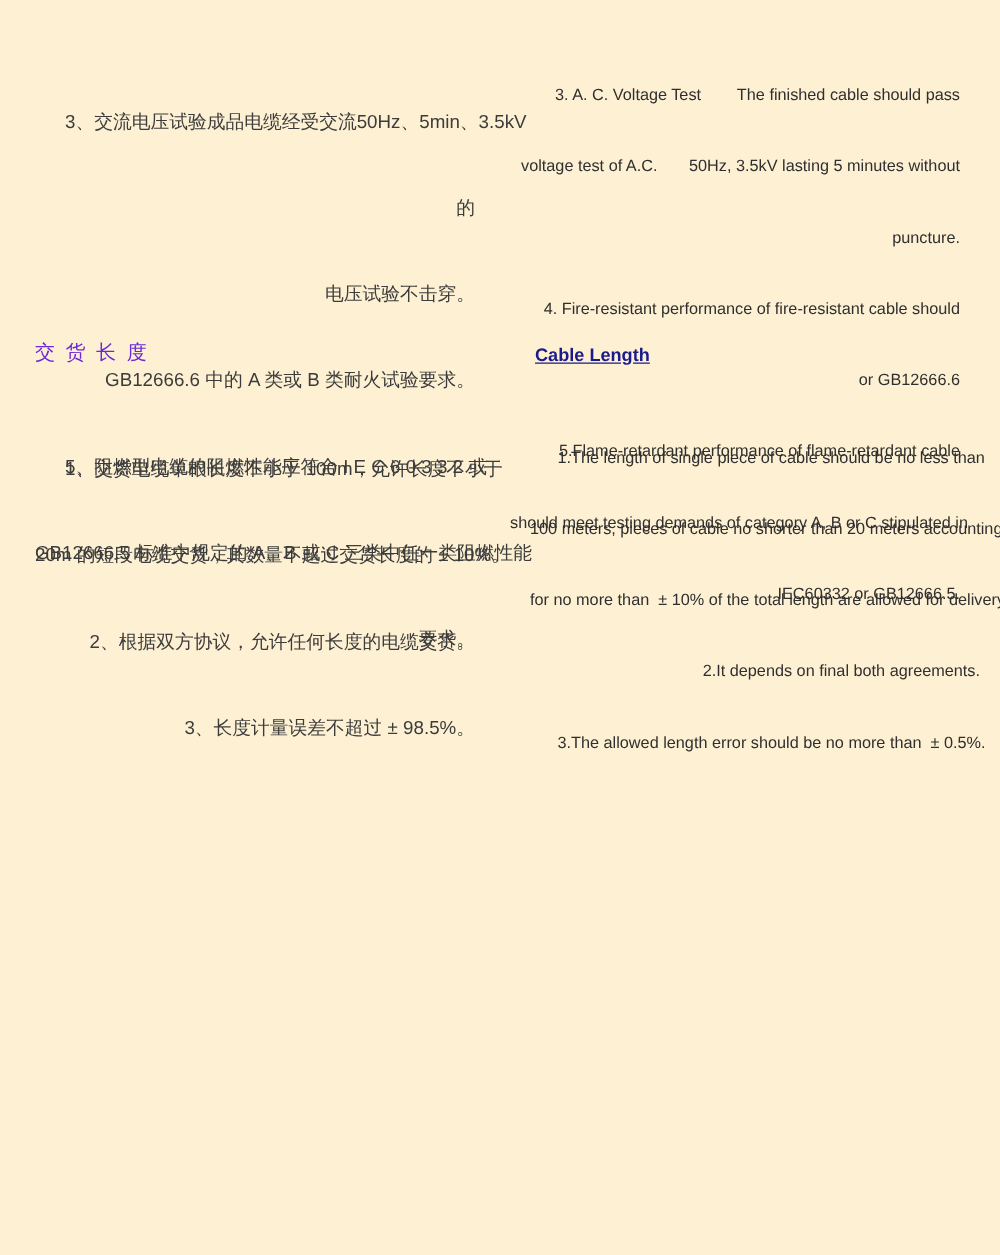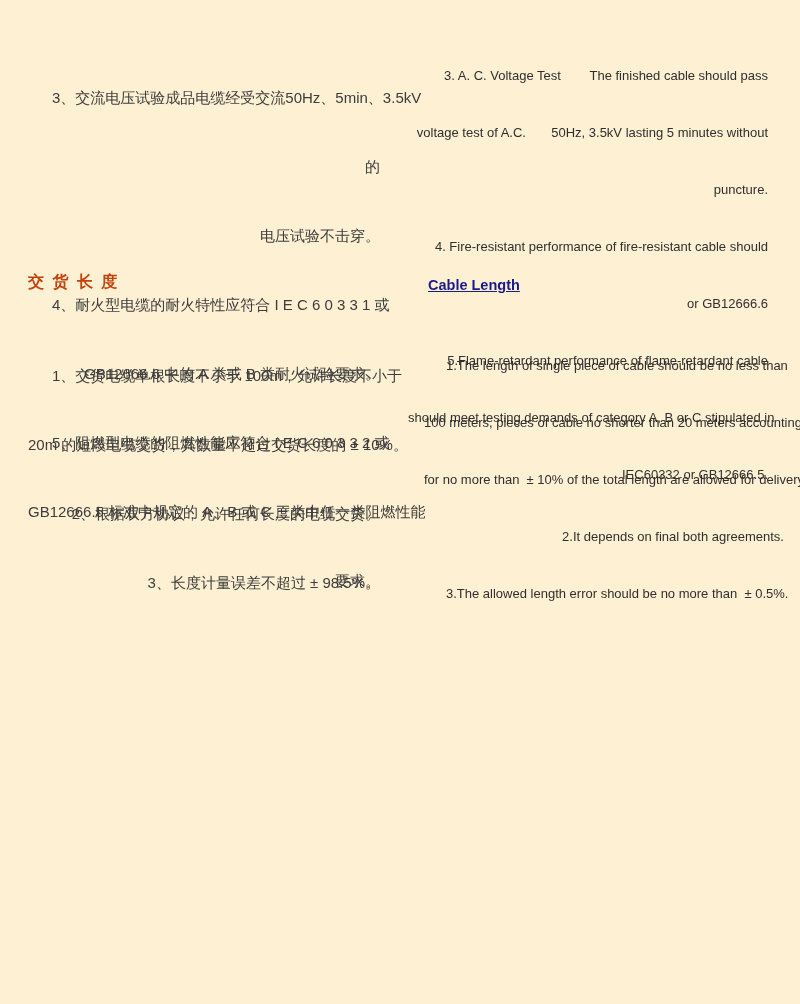--- a/index.html
+++ b/index.html
@@ -22,23 +22,23 @@
     white-space: pre;
   }
   .cn .line.ind { padding-left: 24px; }
   .cn-tests  { top: 40px; }
   .cn-length { top: 318px; }
   .h-cn {
     position: absolute;
     left: 28px;
     top: 272px;
     font-size: 16px;
-    font-weight: bold;
+    font-weight: normal;
     letter-spacing: 2px;
-    color: #c2410c;
+    color: #6d28d9;
   }
   
   .en {
     left: 408px;
     width: 360px;
     font-size: 13px;
     line-height: 19px;
     color: #2F2F2F;
     white-space: pre;
   }
@@ -58,21 +58,20 @@
 </style>
 </head>
 <body>
 
 <div class="page">
 
   <div class="block cn cn-tests">
     <div class="line ind">3、交流电压试验成品电缆经受交流50Hz、5min、3.5kV</div>
     <div class="line">的</div>
     <div class="line ind">电压试验不击穿。</div>
-    <div class="line ind">4、耐火型电缆的耐火特性应符合 I E C 6 0 3 3 1 或</div>
     <div class="line">GB12666.6 中的 A 类或 B 类耐火试验要求。</div>
     <div class="line ind">5、阻燃型电缆的阻燃性能应符合 I E C 6 0 3 3 2 或</div>
     <div class="line">GB12666.5 标准中规定的 A、B 或 C 三类中任一类阻燃性能</div>
     <div class="line">要求。</div>
   </div>
 
   <div class="h-cn">交 货 长 度</div>
 
   <div class="block cn cn-length">
     <div class="line ind">1、交货电缆单根长度不小于 100m，允许长度不小于</div>

